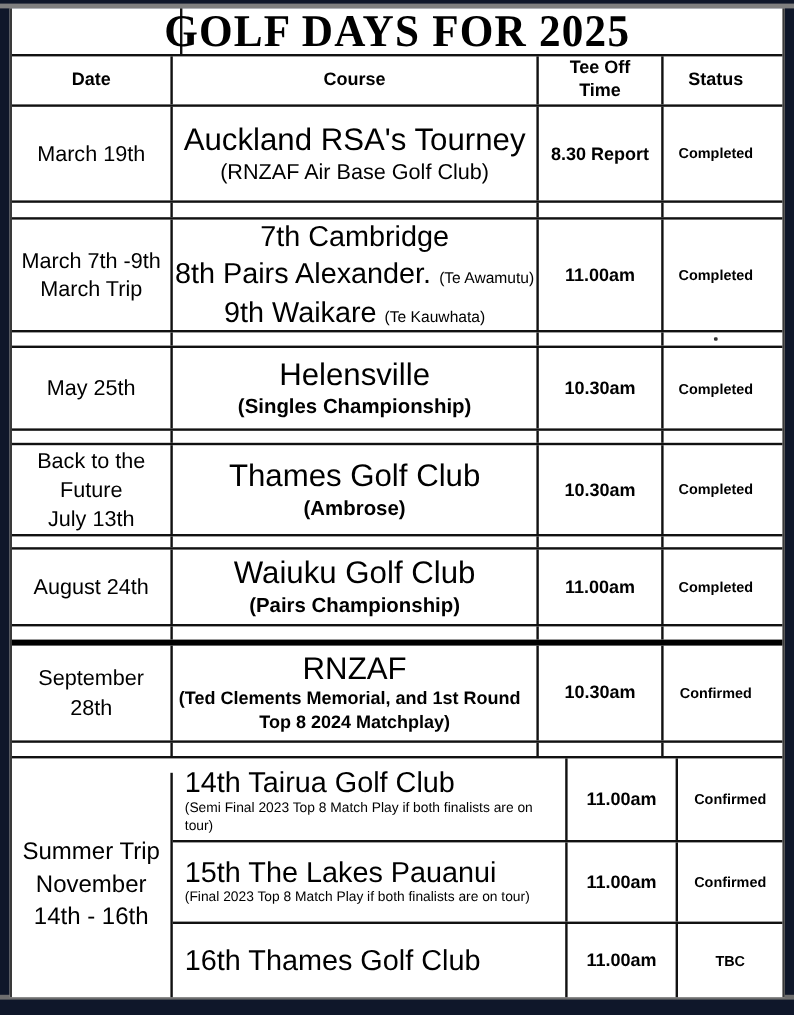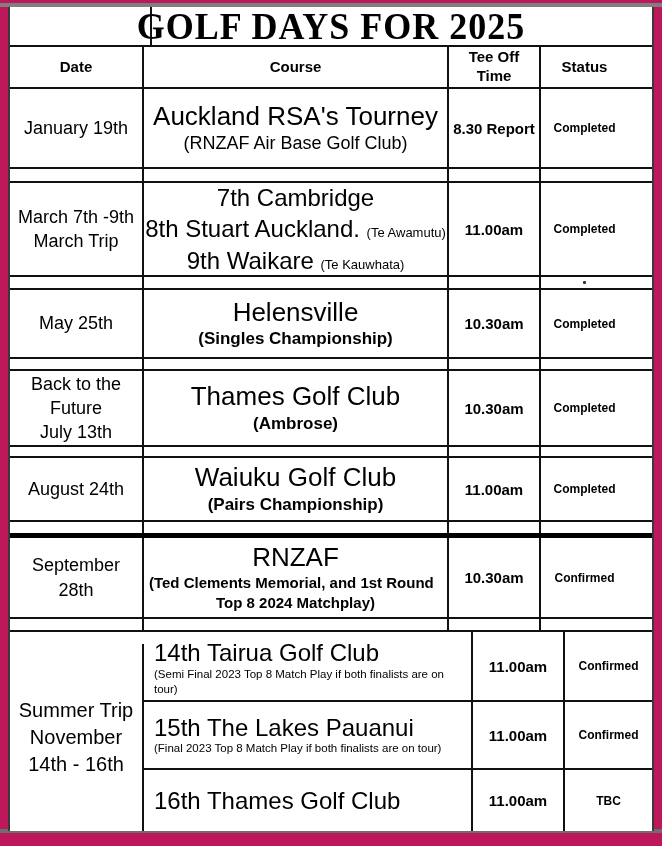--- a/index.html
+++ b/index.html
@@ -1,29 +1,29 @@
 <!DOCTYPE html>
 <html><head>
 <meta charset="utf-8">
 <style>
   html,body{margin:0;padding:0;background:#fff;}
-  #screen{position:relative;width:662px;height:846px;background:#be185d;overflow:hidden;
+  #screen{position:relative;width:662px;height:846px;background:#0f172a;overflow:hidden;
           font-family:"Liberation Sans",sans-serif;color:#000;}
   .edge-bar{position:absolute;left:0;width:662px;height:4px;background:#7f7f7f;}
   #edge-top{top:3px;}
   #edge-bottom{top:829px;background:#6e6e6e;}
   #tbl{position:absolute;left:8px;top:7px;width:646px;box-sizing:border-box;
        border-left:2px solid #3a3a3a;border-right:2px solid #3a3a3a;background:#fff;}
   .row{display:flex;box-sizing:border-box;border-bottom:2px solid #111;}
   .cell{box-sizing:border-box;border-right:2px solid #111;display:flex;flex-direction:column;
         align-items:center;justify-content:center;text-align:center;overflow:hidden;}
   .cell.last{border-right:none;}
   .c-date{width:134px;font-size:18px;line-height:1.35;white-space:pre-line;}
   .c-course{width:305px;}
-  .c-tee{width:92px;font-weight:bold;font-size:15px;white-space:pre-line;}
+  .c-tee{width:104px;font-weight:bold;font-size:15px;white-space:pre-line;}
   .c-status{width:87px;font-weight:bold;font-size:12px;}
   
   #title-row{position:relative;height:38px;border-bottom:2px solid #111;display:flex;
              align-items:center;justify-content:center;}
   #title-text{font-family:"Liberation Serif","DejaVu Serif",serif;font-weight:bold;
               font-size:36px;letter-spacing:1px;transform:scaleY(1.05);}
   #title-divider{position:absolute;left:140px;top:0;bottom:0;width:2px;background:#111;}
   
   #header-row{height:42px;}
   #header-row .cell{font-weight:bold;font-size:15px;line-height:1.25;}
@@ -74,42 +74,42 @@
 
     <div class="row" id="header-row">
       <div class="cell c-date">Date</div>
       <div class="cell c-course">Course</div>
       <div class="cell c-tee">Tee Off
 Time</div>
       <div class="cell c-status last">Status</div>
     </div>
 
     <div class="row" style="height:80px">
-      <div class="cell c-date">January 19th</div>
+      <div class="cell c-date">March 19th</div>
       <div class="cell c-course">
         <div class="course-main">Auckland RSA's Tourney</div>
         <div class="course-sub regular">(RNZAF Air Base Golf Club)</div>
       </div>
       <div class="cell c-tee">8.30 Report</div>
       <div class="cell c-status last">Completed</div>
     </div>
 
     <div class="row spacer">
       <div class="cell c-date"></div>
       <div class="cell c-course"></div>
       <div class="cell c-tee"></div>
       <div class="cell c-status last"></div>
     </div>
 
     <div class="row" style="height:94px">
       <div class="cell c-date">March  7th -9th
 March Trip</div>
       <div class="cell c-course">
         <div class="m-line">7th Cambridge</div>
-        <div class="m-line"><span>8th Stuart Auckland.</span> <span class="m-note">(Te Awamutu)</span></div>
+        <div class="m-line"><span>8th Pairs Alexander.</span> <span class="m-note">(Te Awamutu)</span></div>
         <div class="m-line"><span>9th Waikare</span> <span class="m-note">(Te Kauwhata)</span></div>
       </div>
       <div class="cell c-tee">11.00am</div>
       <div class="cell c-status last">Completed</div>
     </div>
 
     <div class="row spacer" id="sp2">
       <div class="cell c-date"></div>
       <div class="cell c-course"></div>
       <div class="cell c-tee"></div>

